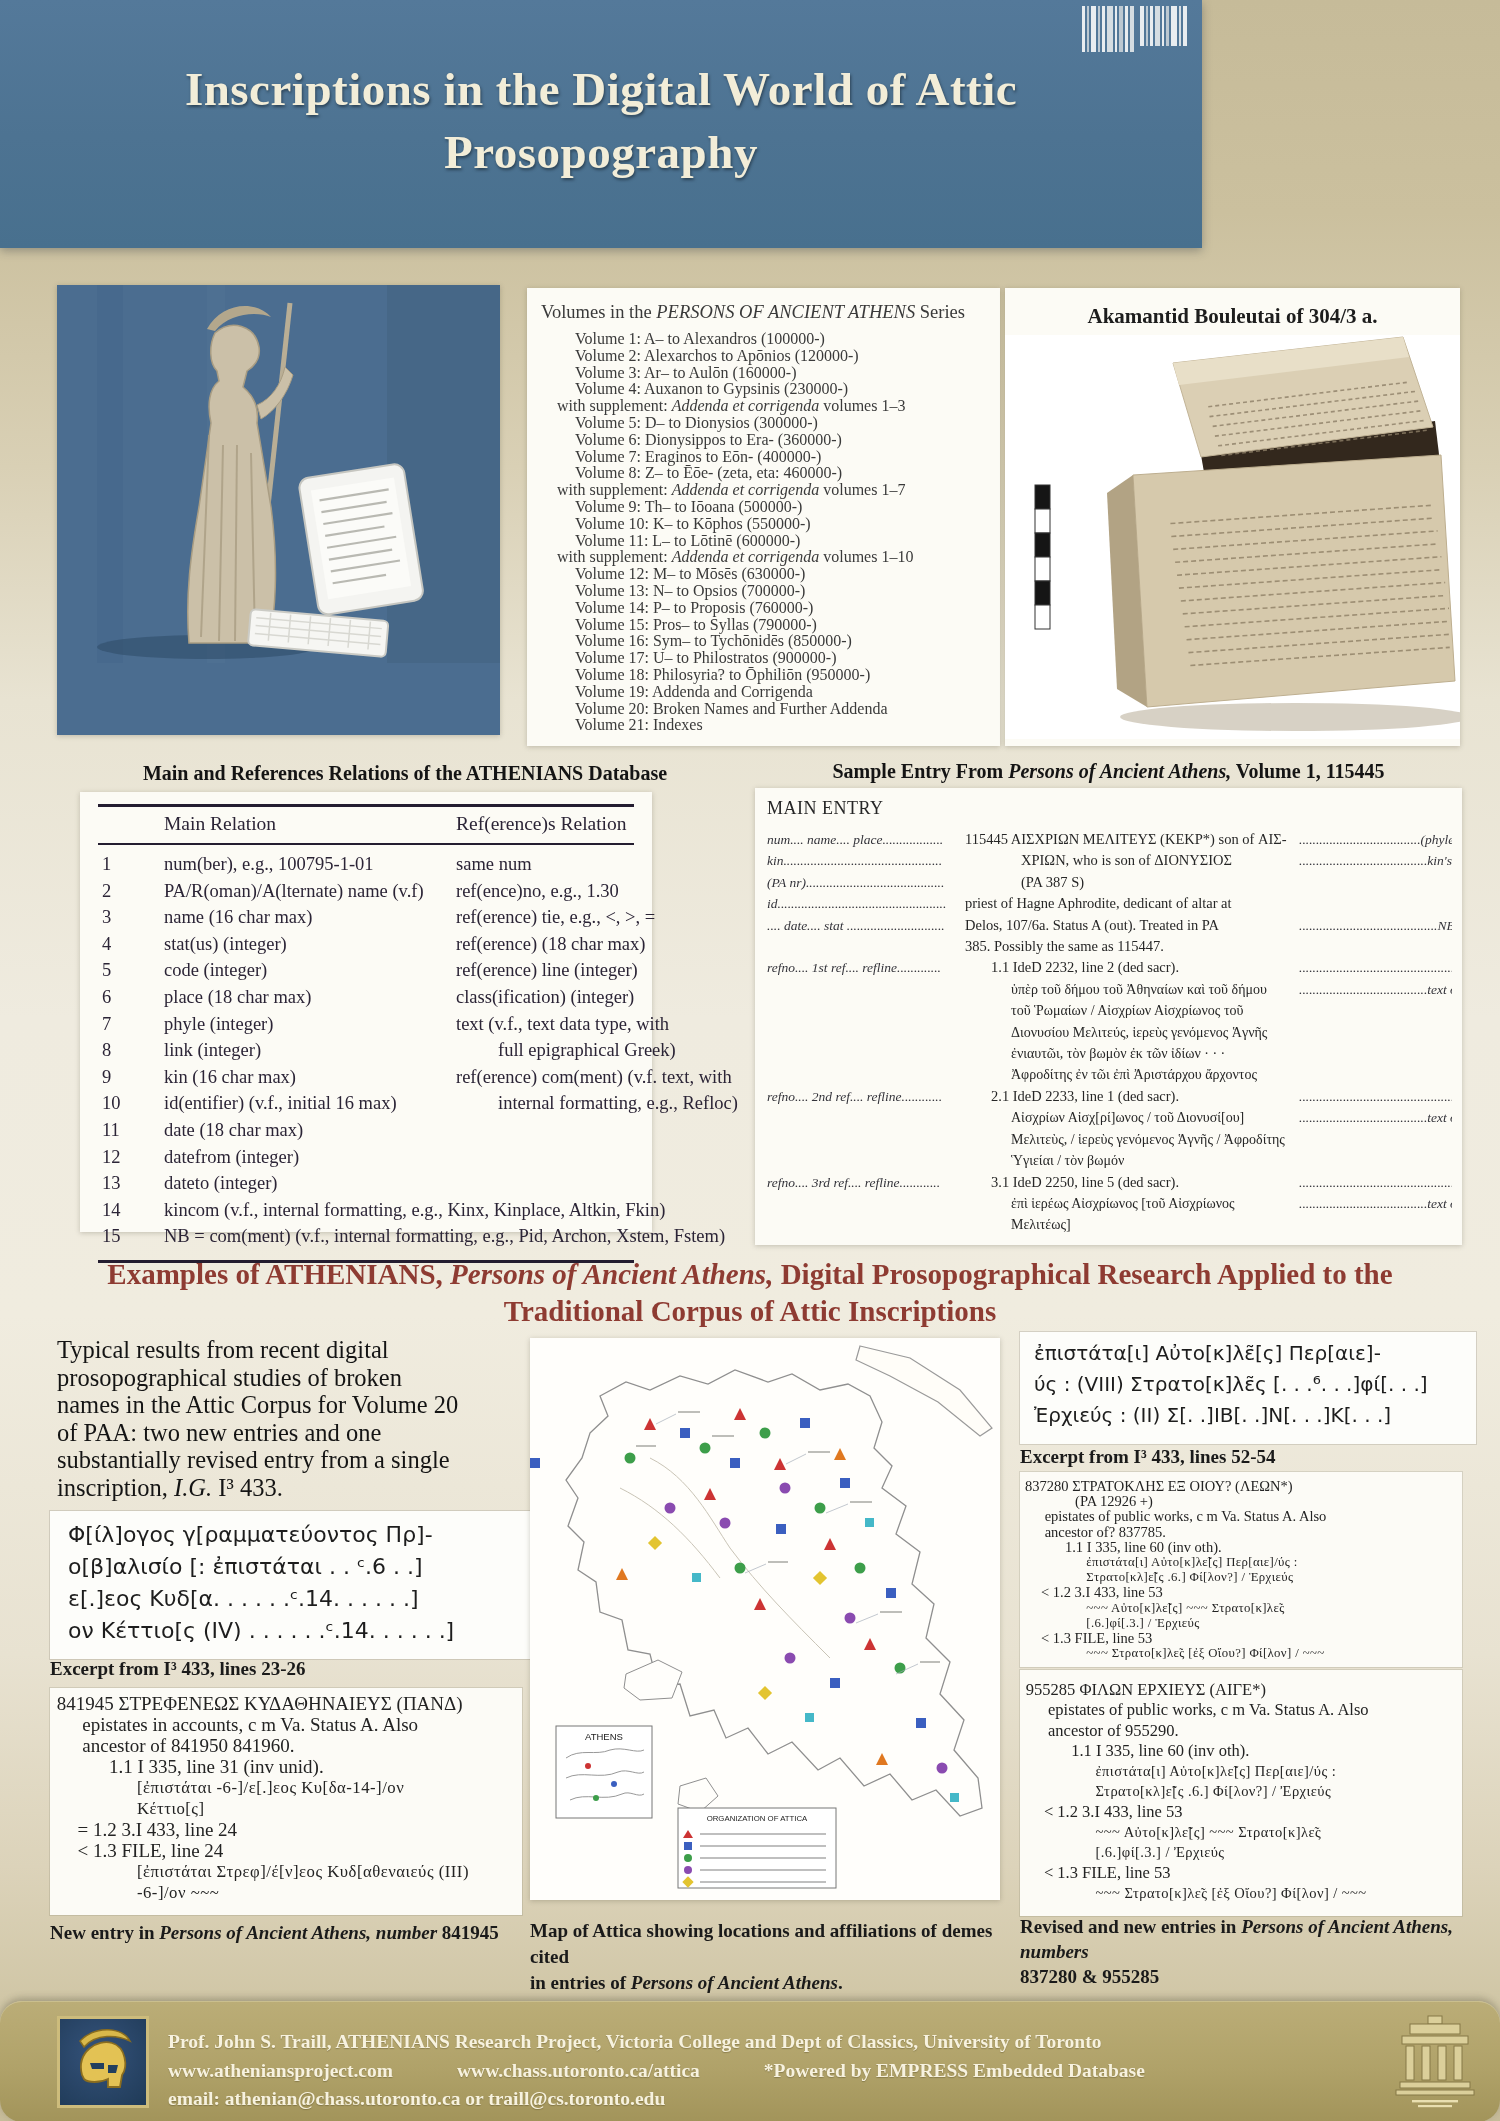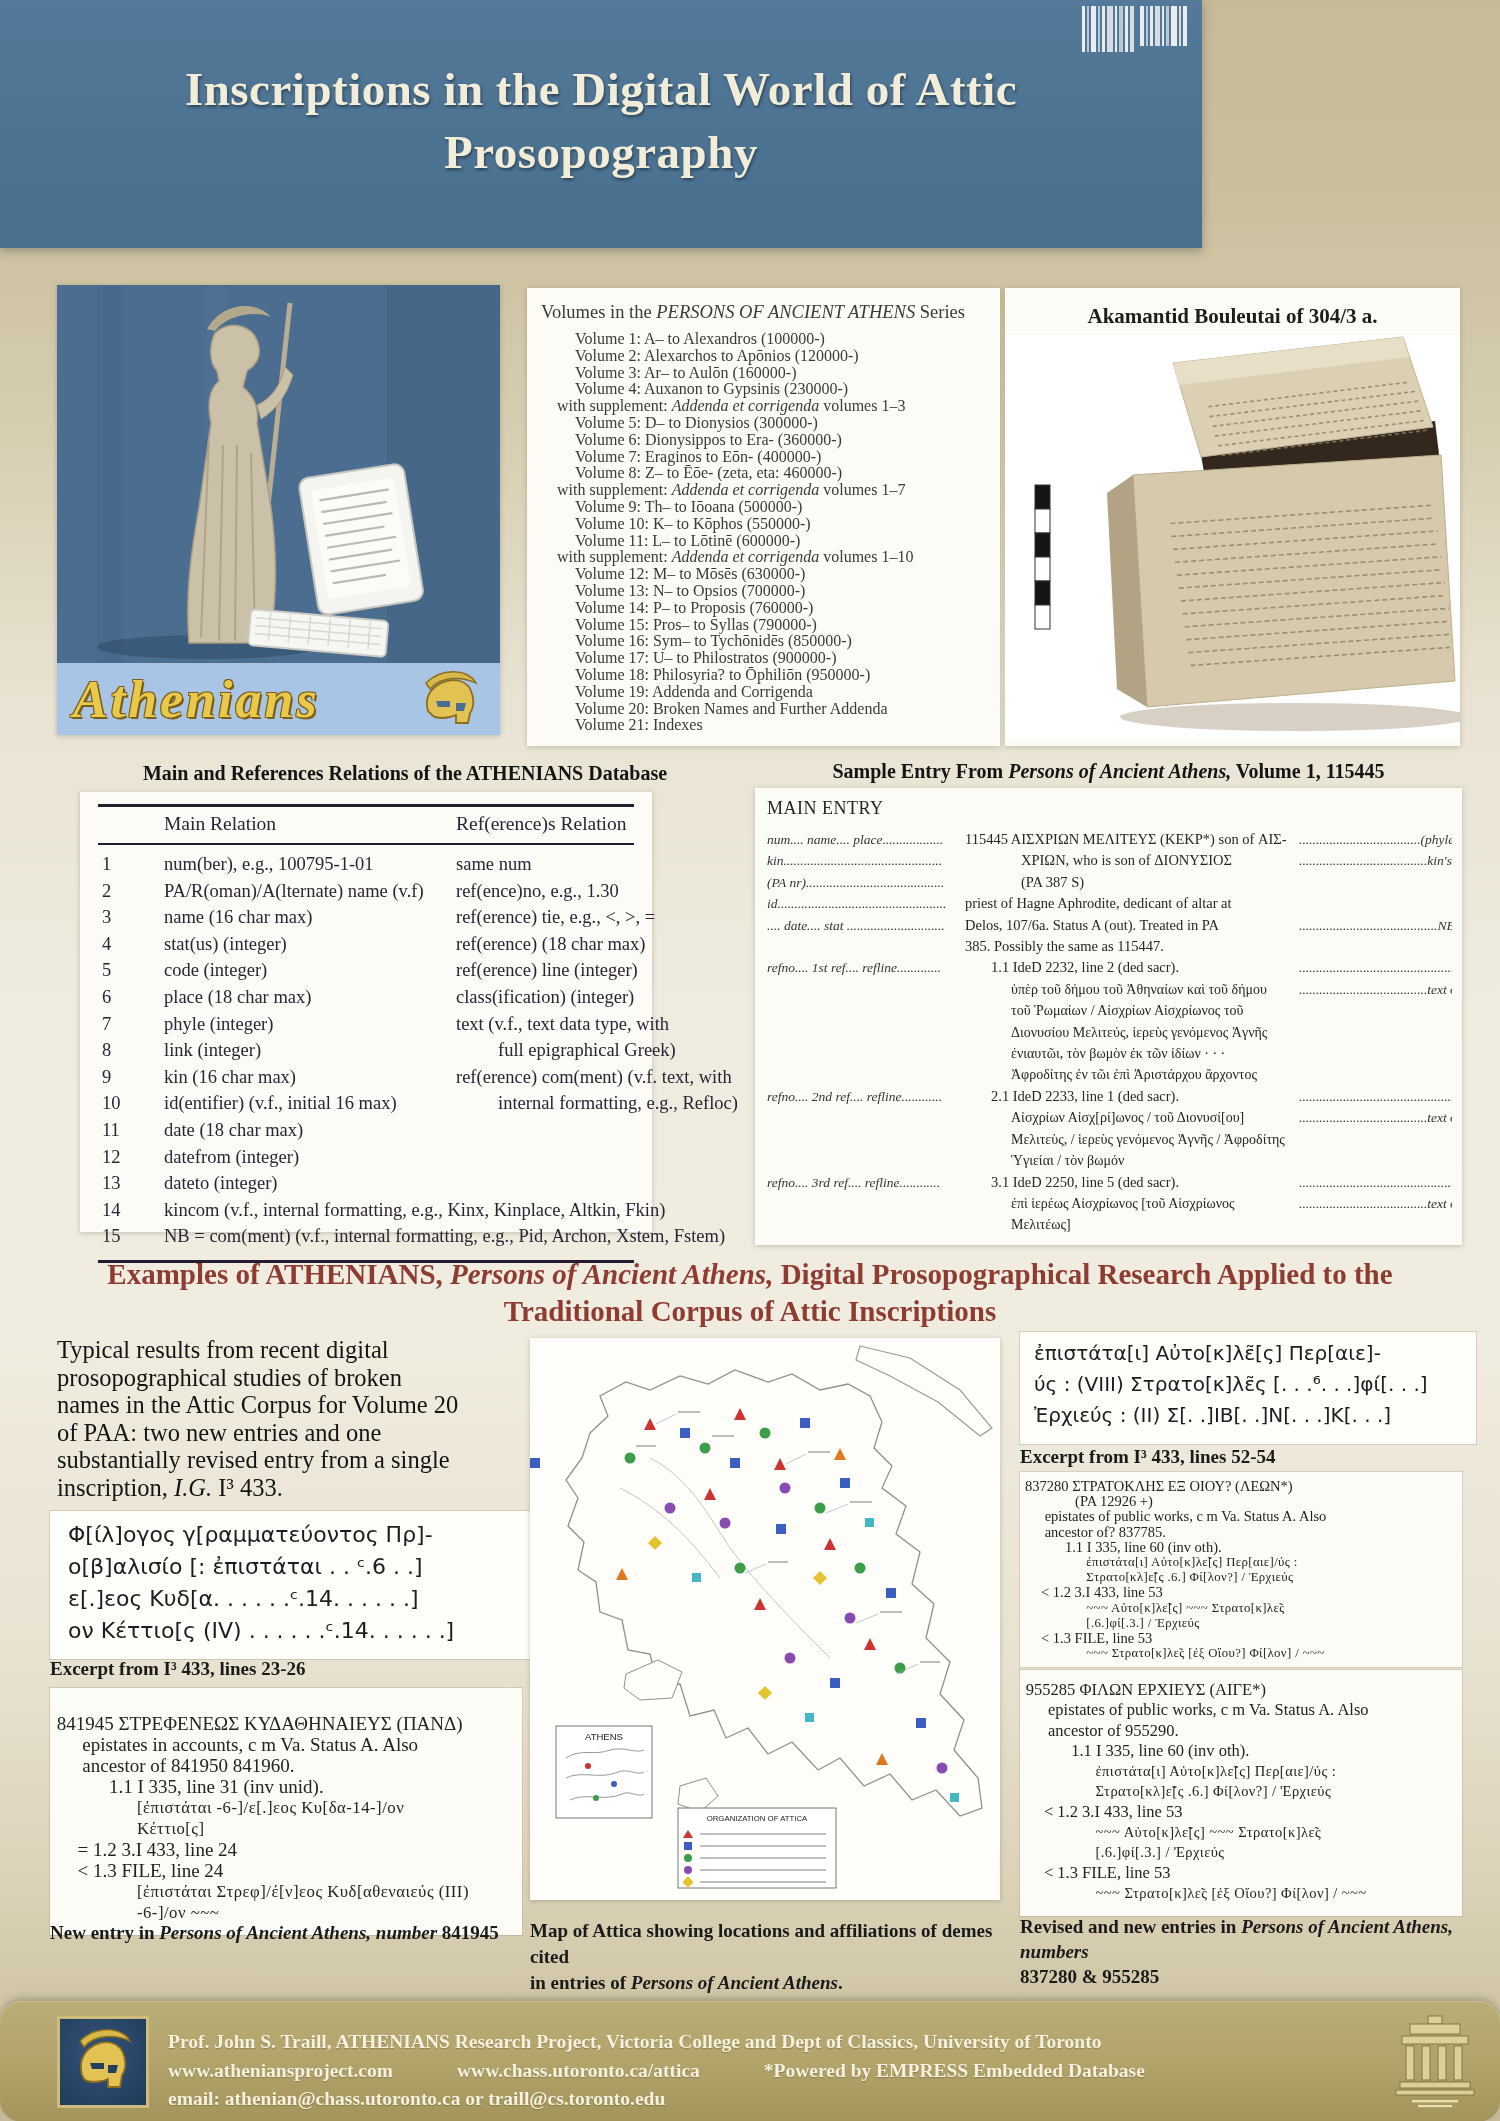--- a/index.html
+++ b/index.html
@@ -83,21 +83,21 @@
   .ebox{position:absolute;background:#fcfbf6;box-shadow:0 0 0 1px rgba(90,85,70,.15);
         color:#232323;white-space:nowrap;}
   .ebox .h{margin-left:.35em;}
   .ebox .hp{margin-left:3.8em;}
   .ebox .i1{margin-left:1.7em;}
   .ebox .i1b{margin-left:1.45em;}
   .ebox .i2{margin-left:3.1em;}
   .ebox .i3{margin-left:5.2em;}
   .ebox .gk{font-size:.88em;letter-spacing:.03em;}
   .box841945{left:50px;top:1688px;width:472px;height:222px;font-size:19px;line-height:21px;
-             padding-top:25px;}
+             padding-top:5px;}
   .box837280{left:1020px;top:1472px;width:442px;height:188px;font-size:14.5px;
              line-height:15.2px;padding-top:7px;}
   .box955285{left:1020px;top:1670px;width:442px;height:236px;font-size:16.5px;
              line-height:20.3px;padding-top:10px;}
   
   .panel-map{left:530px;top:1338px;width:470px;height:562px;}
   
   .footer{position:absolute;left:0;top:2001px;width:1500px;height:120px;
           background:linear-gradient(180deg,#bbad77 0%,#b0a269 55%,#a2945a 100%);
           box-shadow:0 -3px 7px rgba(60,55,40,.3);border-top:1px solid #cabf8e;border-radius:22px;}
@@ -187,31 +187,20 @@
           <line x1="198" y1="354" x2="324" y2="354"></line>
           <line x1="212" y1="332" x2="212" y2="360"></line>
             <line x1="232" y1="332" x2="232" y2="360"></line>
           <line x1="252" y1="332" x2="252" y2="360"></line>
             <line x1="272" y1="332" x2="272" y2="360"></line>
           <line x1="292" y1="332" x2="292" y2="360"></line>
             <line x1="312" y1="332" x2="312" y2="360"></line>
         </g>
       </g>
     </svg>
-    <div class="logo-strip">
-      <span class="athenians-word">Athenians</span>
-      <span style="margin-right:18px;">
-        <svg width="66" height="60" viewBox="0 0 66 60" xmlns="http://www.w3.org/2000/svg">
-          <path d="M 10,16 C 26,0 52,2 60,16 C 48,10 26,8 14,22 Z" fill="#d9b84a" stroke="#8a6d1f" stroke-width="1.5"></path>
-          <path d="M 12,44 C 6,22 28,10 44,14 C 58,18 60,38 54,46 L 52,56 L 40,56 L 40,48 C 32,52 20,52 16,48 Z" fill="#e3c254" stroke="#8a6d1f" stroke-width="1.8"></path>
-          <path d="M 20,34 L 34,34 L 34,40 L 22,40 Z" fill="#4b6d90"></path>
-          <path d="M 40,36 L 50,36 L 48,44 L 40,44 Z" fill="#4b6d90"></path>
-        </svg>
-      </span>
-    </div>
   </div>
 
   <div class="panel panel-volumes">
     <div class="vol-heading"><span>Volumes in the </span><i>PERSONS OF ANCIENT ATHENS</i><span> Series</span></div>
     <div>
 
         <div class="vol-line"><span>Volume 1:  A– to Alexandros (100000-)</span><i></i><span></span></div>
 
         <div class="vol-line"><span>Volume 2:  Alexarchos to Apōnios (120000-)</span><i></i><span></span></div>
 

